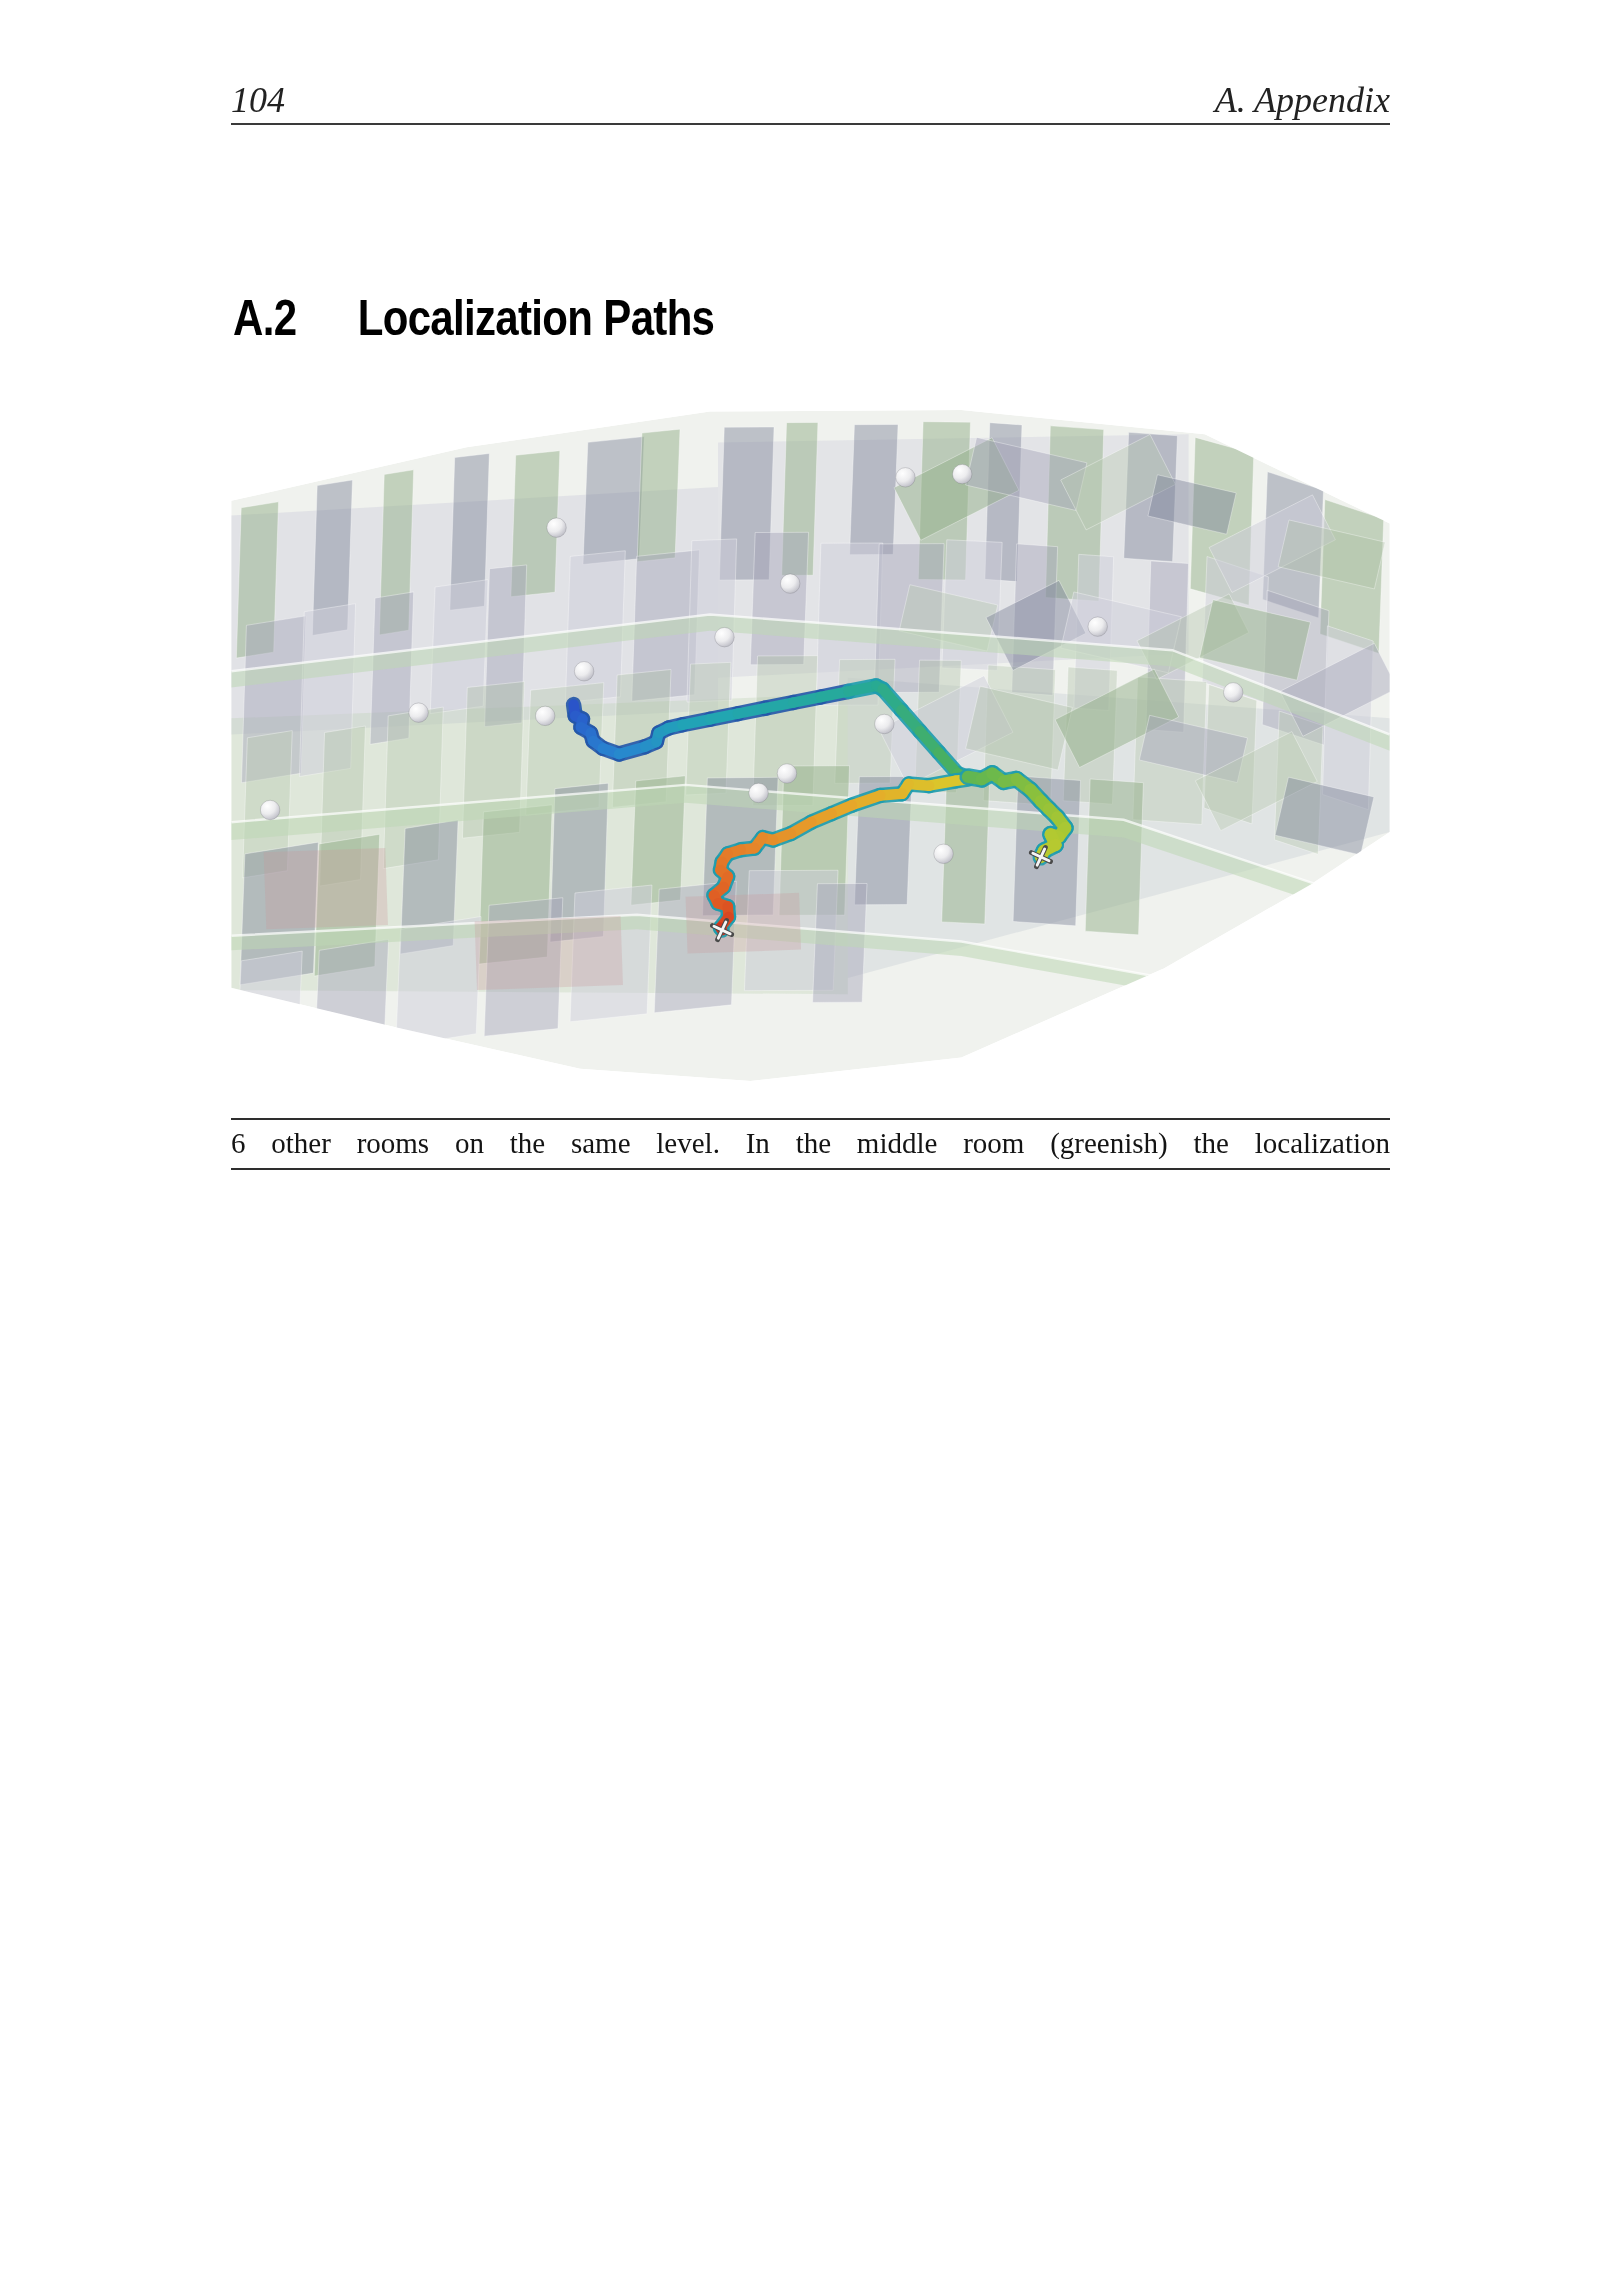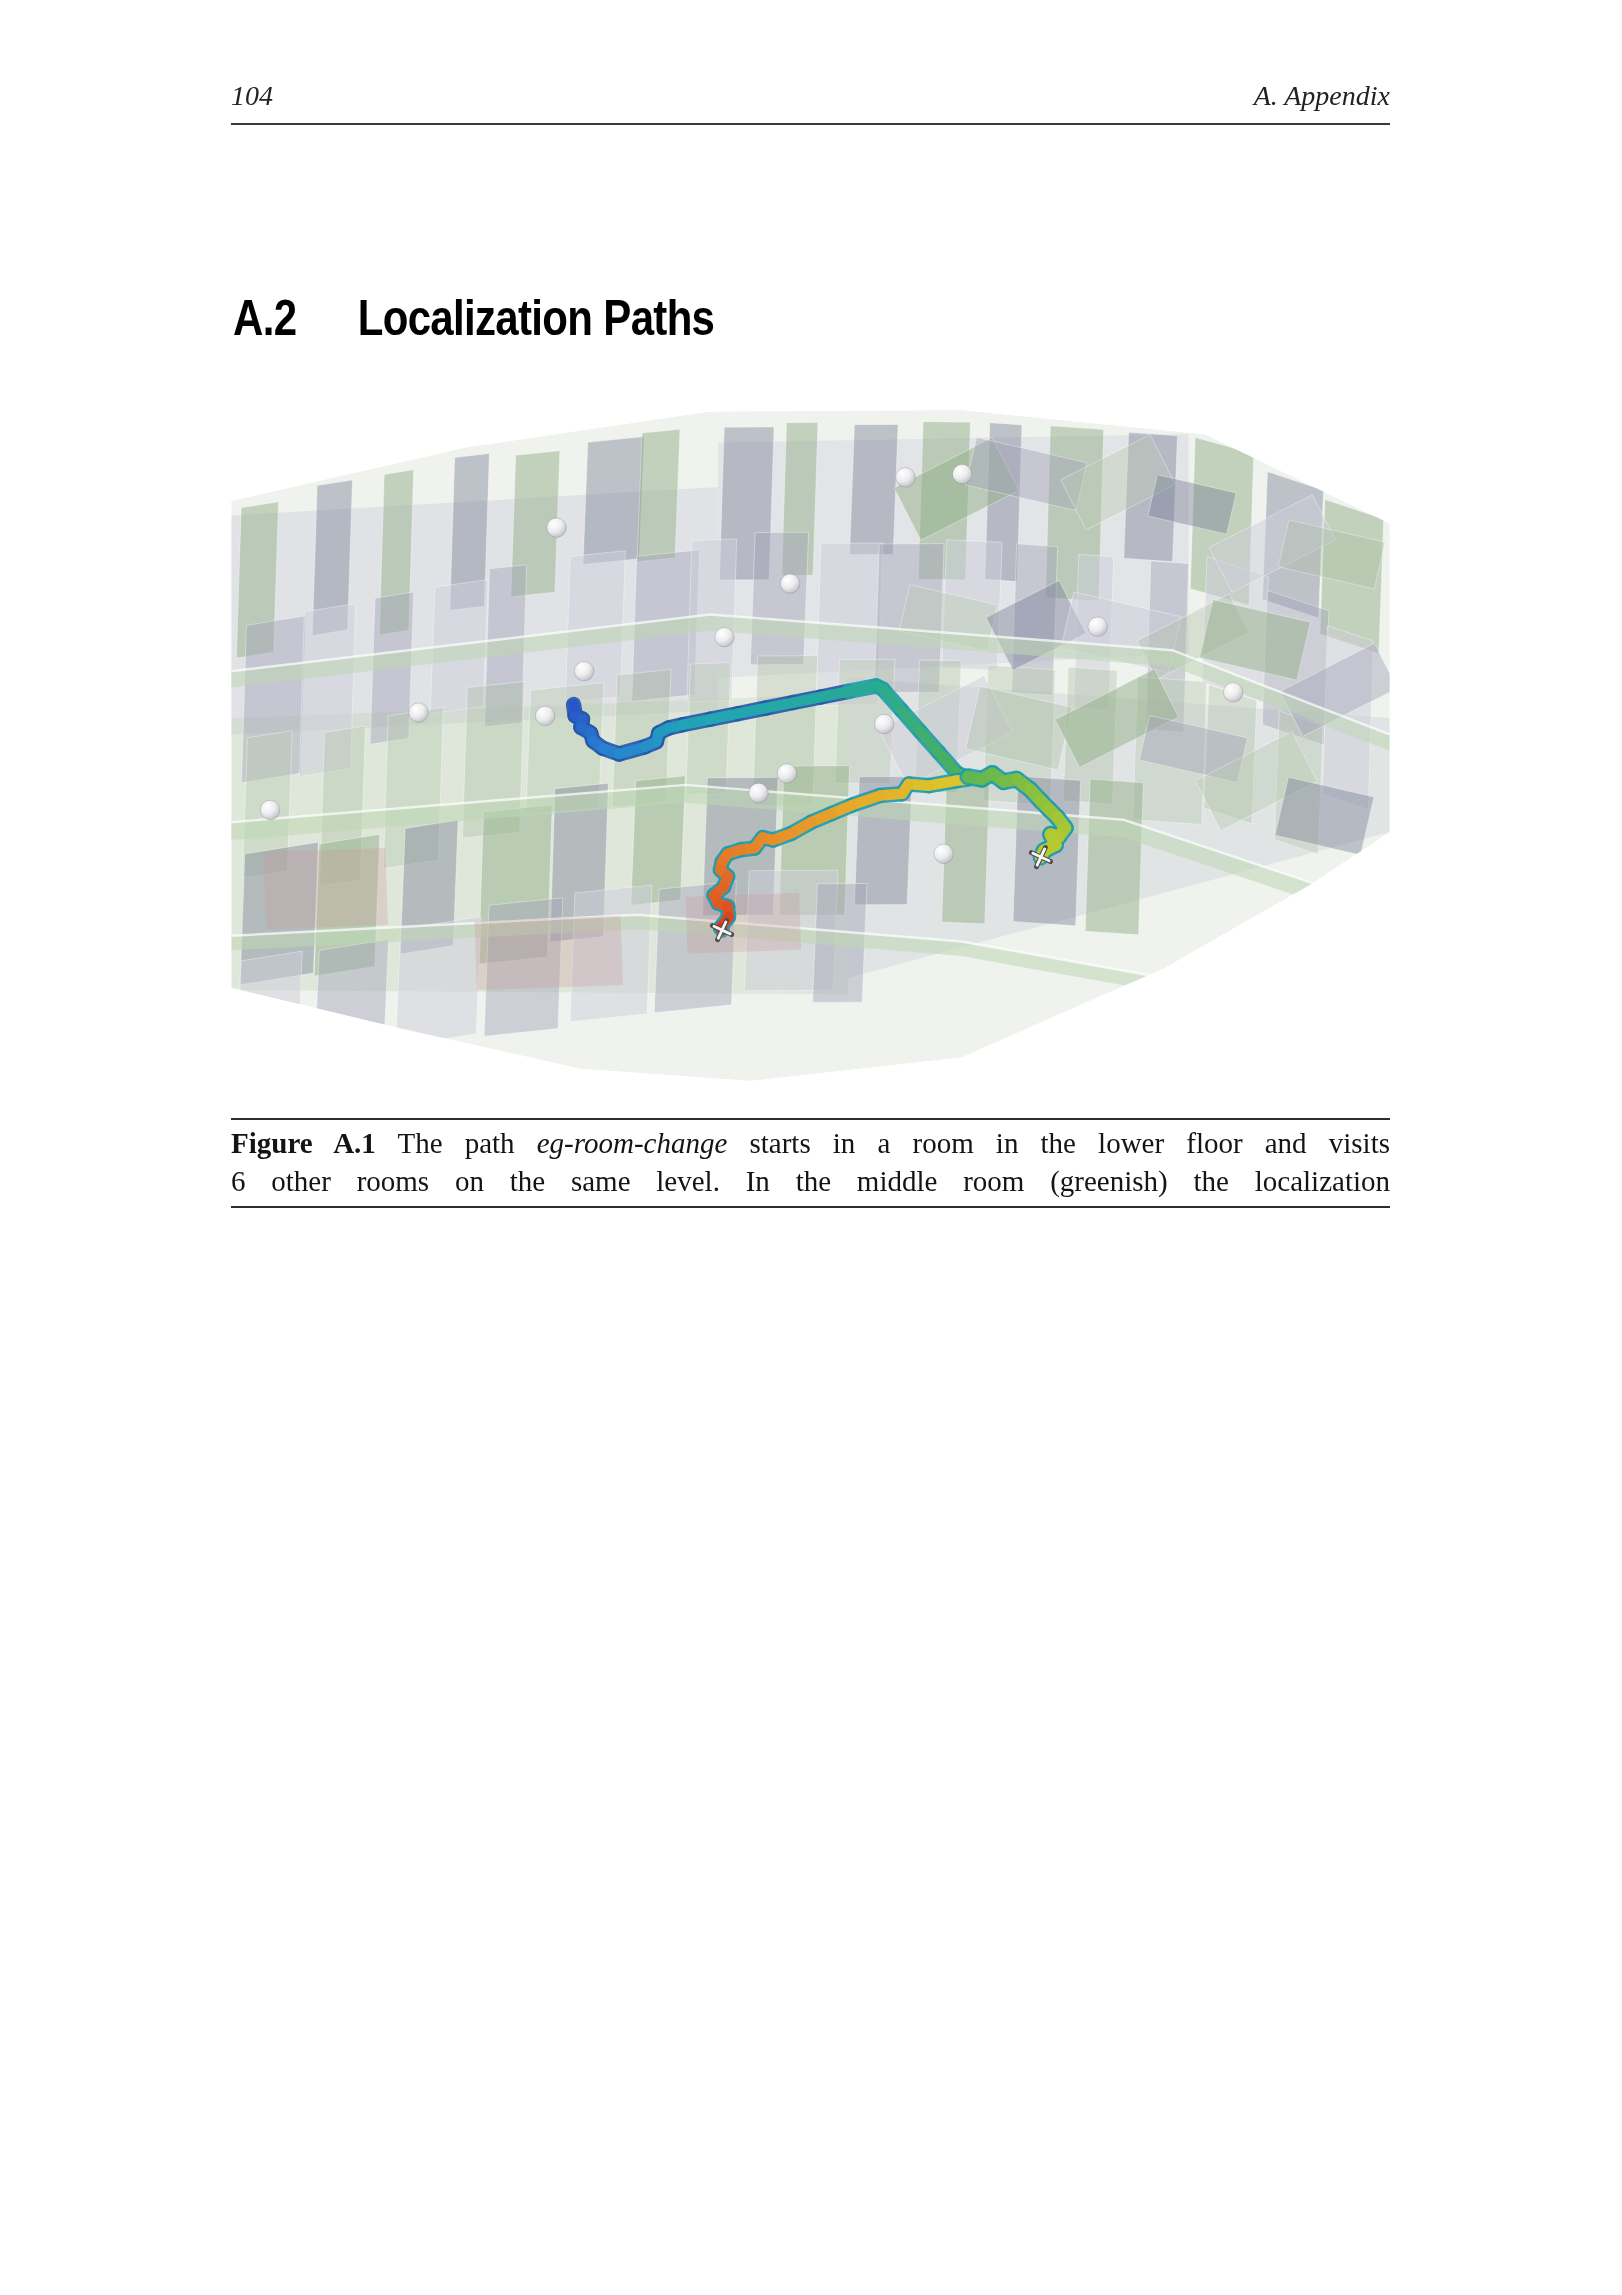--- a/index.html
+++ b/index.html
@@ -1,20 +1,20 @@
 <!DOCTYPE html>
 <html style="font-size:13px"><head>
 <meta charset="utf-8">
 <style>
   html,body{margin:0;padding:0;background:#ffffff;}
   .page{position:relative;width:1623px;height:2295px;background:#ffffff;overflow:hidden;
         font-family:"Liberation Serif", serif;color:#1c1c1c;}
   .header{position:absolute;left:231px;top:81px;width:1159px;display:flex;
           justify-content:space-between;align-items:flex-end;
-          font-style:italic;font-size:28px;line-height:1.1;color:#222;gap:44px;}
+          font-style:italic;font-size:36px;line-height:1.1;color:#222;gap:44px;}
   .header-rule{position:absolute;left:231px;top:123px;width:1159px;height:2.4px;background:#3a3a3a;}
   .section-heading{position:absolute;left:233px;top:289px;display:flex;gap:73px;
           font-family:"Liberation Sans", sans-serif;font-weight:bold;font-size:50px;
           letter-spacing:-0.8px;color:#000;transform:scaleX(0.84);transform-origin:left center;
           white-space:nowrap;}
   .figure-wrap{position:absolute;left:231px;top:410px;width:1159px;height:671px;}
   .figure-wrap svg{display:block;width:1159px;height:671px;}
   .caption{position:absolute;left:231px;top:1118px;width:1159px;
            border-top:2.4px solid #2e2e2e;border-bottom:2.4px solid #2e2e2e;
            padding:4px 0 5.7px 0;font-size:29px;line-height:38px;color:#141414;}
@@ -315,18 +315,17 @@
               <line x1="0" y1="-13" x2="0" y2="13" stroke="#4a4a4a" stroke-width="6" stroke-linecap="round"></line>
               <line x1="-11" y1="0" x2="11" y2="0" stroke="#f5f5f5" stroke-width="3.5" stroke-linecap="round"></line>
               <line x1="0" y1="-11" x2="0" y2="11" stroke="#f5f5f5" stroke-width="3.5" stroke-linecap="round"></line>
             </g>
           </g>
         </g>
       </svg>
   </div>
 
   <div class="caption" id="caption-box">
-      <div class="cap-line j"><b>Figure A.1</b><span> The path </span><i>eg-room-change</i><span> starts in a room in the lower floor and visits</span></div>
       <div class="cap-line j"><span>6 other rooms on the same level.  In the middle room (greenish) the localization</span></div>
     </div>
 
 </div>
 
 
 </body></html>

